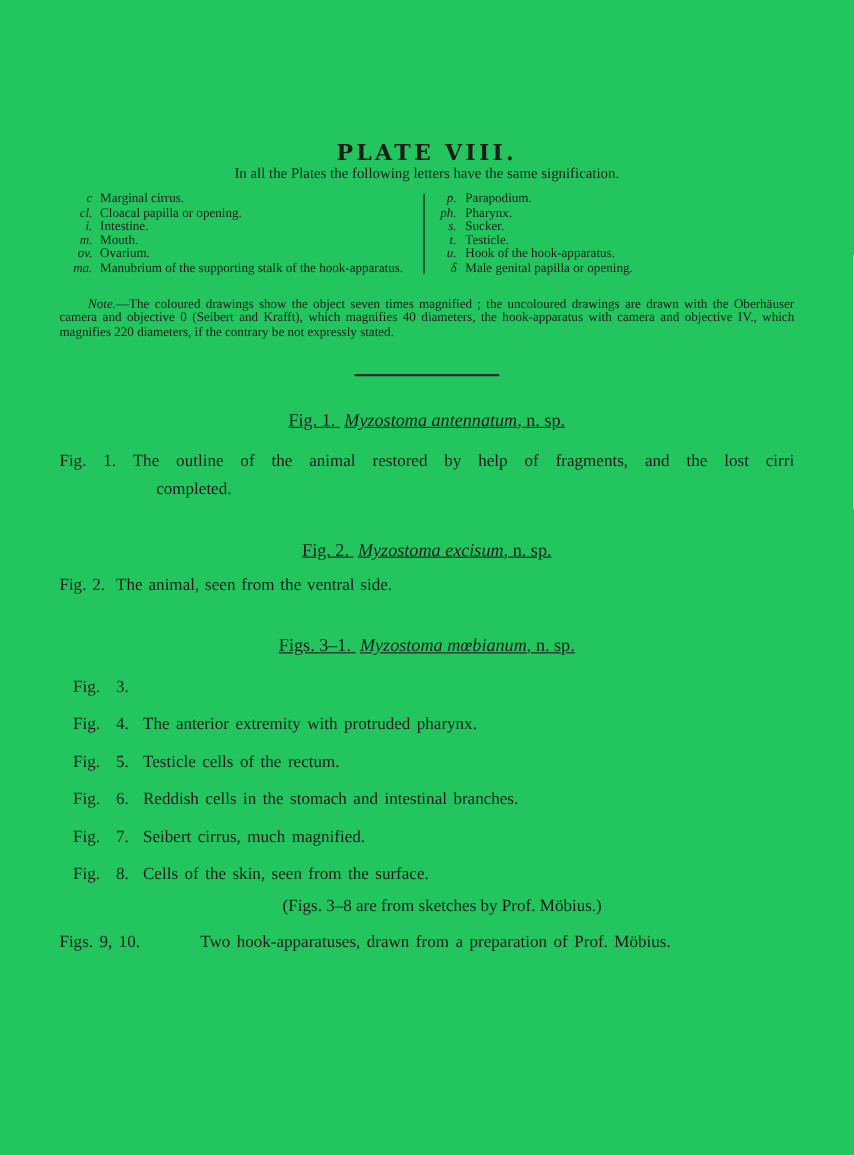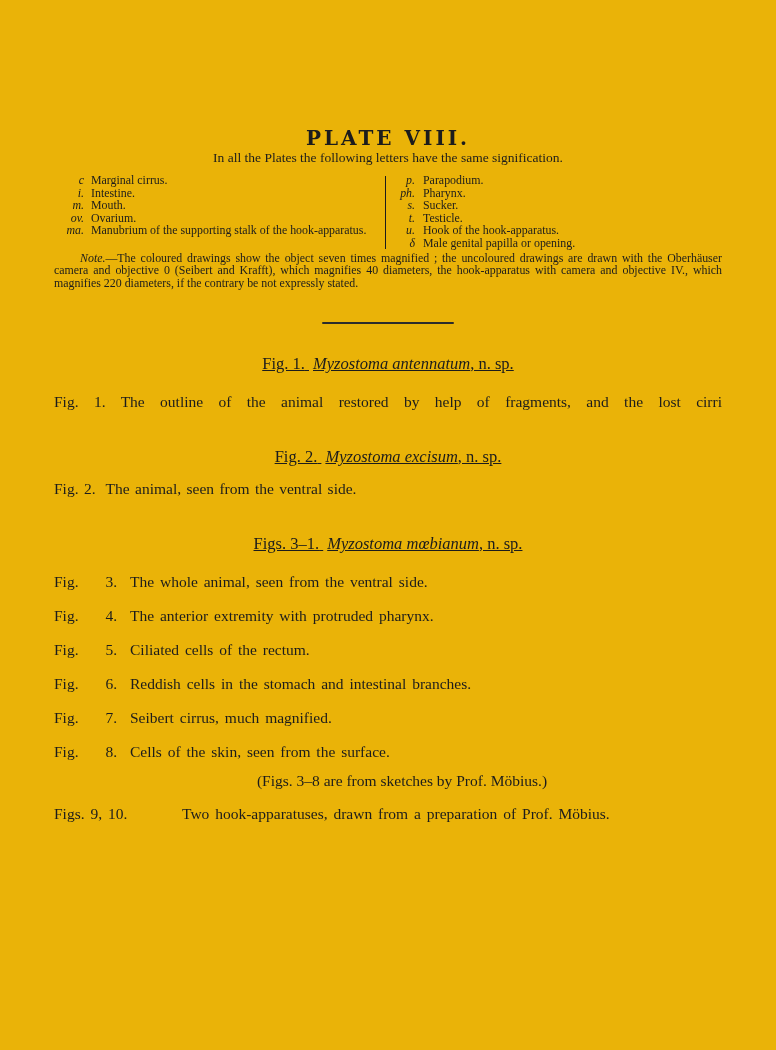--- a/index.html
+++ b/index.html
@@ -1,21 +1,21 @@
 <!DOCTYPE html>
 <html><head>
 <meta charset="utf-8">
 <style>
   * { margin: 0; padding: 0; box-sizing: border-box; }
   html, body { background: #fdfdfc; }
   .page {
     position: relative;
     width: 776px; height: 1050px;
     margin: 0 auto;
-    background: #eab308;
+    background: #22c55e;
     color: #1c1c1c;
     font-family: "Liberation Serif", "DejaVu Serif", serif;
     padding: 126px 54px 0 54px;
     overflow: hidden;
   }
   
   .plate-title {
     text-align: center;
     font-size: 20px;
     font-weight: bold;
@@ -44,21 +44,21 @@
   .abbr {
     flex: none;
     width: 30px;
     text-align: right;
     font-style: italic;
     margin-right: 7px;
   }
   .legend-col.right .abbr { width: 22px; margin-right: 8px; }
   
   .note {
-    margin-top: 2px;
+    margin-top: 20px;
     font-size: 11.9px;
     line-height: 12.5px;
     text-align: justify;
     text-indent: 26px;
   }
   .note-label { font-style: italic; }
   
   .rule {
     width: 132px; height: 2px;
     background: #2c2c2c;
@@ -84,21 +84,21 @@
   .fig1-line2 { margin-top: 7px; margin-left: 88px; }
   .entry-prefix { margin-right: 10px; }
   .fig2-entry { margin-top: 13px; }
   .heading-gap { margin-top: 36px; }
   .fig-row {
     display: flex;
     font-size: 15.5px;
     word-spacing: 2px;
     margin-top: 16px;
   }
-  .fig-row .flabel { flex: none; width: 37px; }
+  .fig-row .flabel { flex: none; width: 37px; text-align: right; }
   .fig-row .fnum { flex: none; width: 26px; text-align: right; margin-right: 13px; }
   .fig-row.first { margin-top: 19px; }
   .group-note {
     margin-top: 11px;
     text-align: center;
     font-size: 15.5px;
     padding-left: 28px;
   }
   .final-row { margin-top: 15px; }
   .final-row .flabel2 { flex: none; width: 128px; }
@@ -112,20 +112,24 @@
 
   <p class="intro">In all the Plates the following letters have the same signification.</p>
 
   <div class="legend">
     <div class="legend-col left">
       <div class="legend-row">
         <span class="abbr">c</span>
         <span class="desc">Marginal cirrus.</span>
       </div>
       <div class="legend-row">
+        <span class="abbr">cl.</span>
+        <span class="desc">Cloacal papilla or opening.</span>
+      </div>
+      <div class="legend-row">
         <span class="abbr">i.</span>
         <span class="desc">Intestine.</span>
       </div>
       <div class="legend-row">
         <span class="abbr">m.</span>
         <span class="desc">Mouth.</span>
       </div>
       <div class="legend-row">
         <span class="abbr">ov.</span>
         <span class="desc">Ovarium.</span>
@@ -165,42 +169,42 @@
   </div>
 
   <p class="note"><span class="note-label">Note.</span><span>—The coloured drawings show the object seven times magnified ; the uncoloured drawings are drawn with the Oberhäuser camera and objective 0 (Seibert and Krafft), which magnifies 40 diameters, the hook-apparatus with camera and objective IV., which magnifies 220 diameters, if the contrary be not expressly stated.</span></p>
 
   <div class="rule"></div>
 
   <h2 class="fig-heading"><span>Fig. 1.</span>
     <em class="species">Myzostoma antennatum</em><span>, n. sp.</span></h2>
   <p class="entry fig1-line1"><span class="jprefix">Fig. 1.</span>
     <span>The outline of the animal restored by help of fragments, and the lost cirri</span></p>
+  <p class="entry fig1-line2">completed.</p>
 
   <h2 class="fig-heading heading-gap"><span>Fig. 2.</span>
     <em class="species">Myzostoma excisum</em><span>, n. sp.</span></h2>
   <p class="entry fig2-entry"><span class="entry-prefix">Fig. 2.</span><span>The animal, seen from the ventral side.</span></p>
 
   <h2 class="fig-heading heading-gap"><span>Figs. 3–1.</span>
     <em class="species">Myzostoma mœbianum</em><span>, n. sp.</span></h2>
 
   <div class="fig-row first">
     <span class="flabel">Fig.</span>
     <span class="fnum">3.</span>
-    <span class="ftext">The whole animal, seen from the ventral side.</span>
   </div>
   <div class="fig-row">
     <span class="flabel">Fig.</span>
     <span class="fnum">4.</span>
     <span class="ftext">The anterior extremity with protruded pharynx.</span>
   </div>
   <div class="fig-row">
     <span class="flabel">Fig.</span>
     <span class="fnum">5.</span>
-    <span class="ftext">Ciliated cells of the rectum.</span>
+    <span class="ftext">Testicle cells of the rectum.</span>
   </div>
   <div class="fig-row">
     <span class="flabel">Fig.</span>
     <span class="fnum">6.</span>
     <span class="ftext">Reddish cells in the stomach and intestinal branches.</span>
   </div>
   <div class="fig-row">
     <span class="flabel">Fig.</span>
     <span class="fnum">7.</span>
     <span class="ftext">Seibert cirrus, much magnified.</span>

